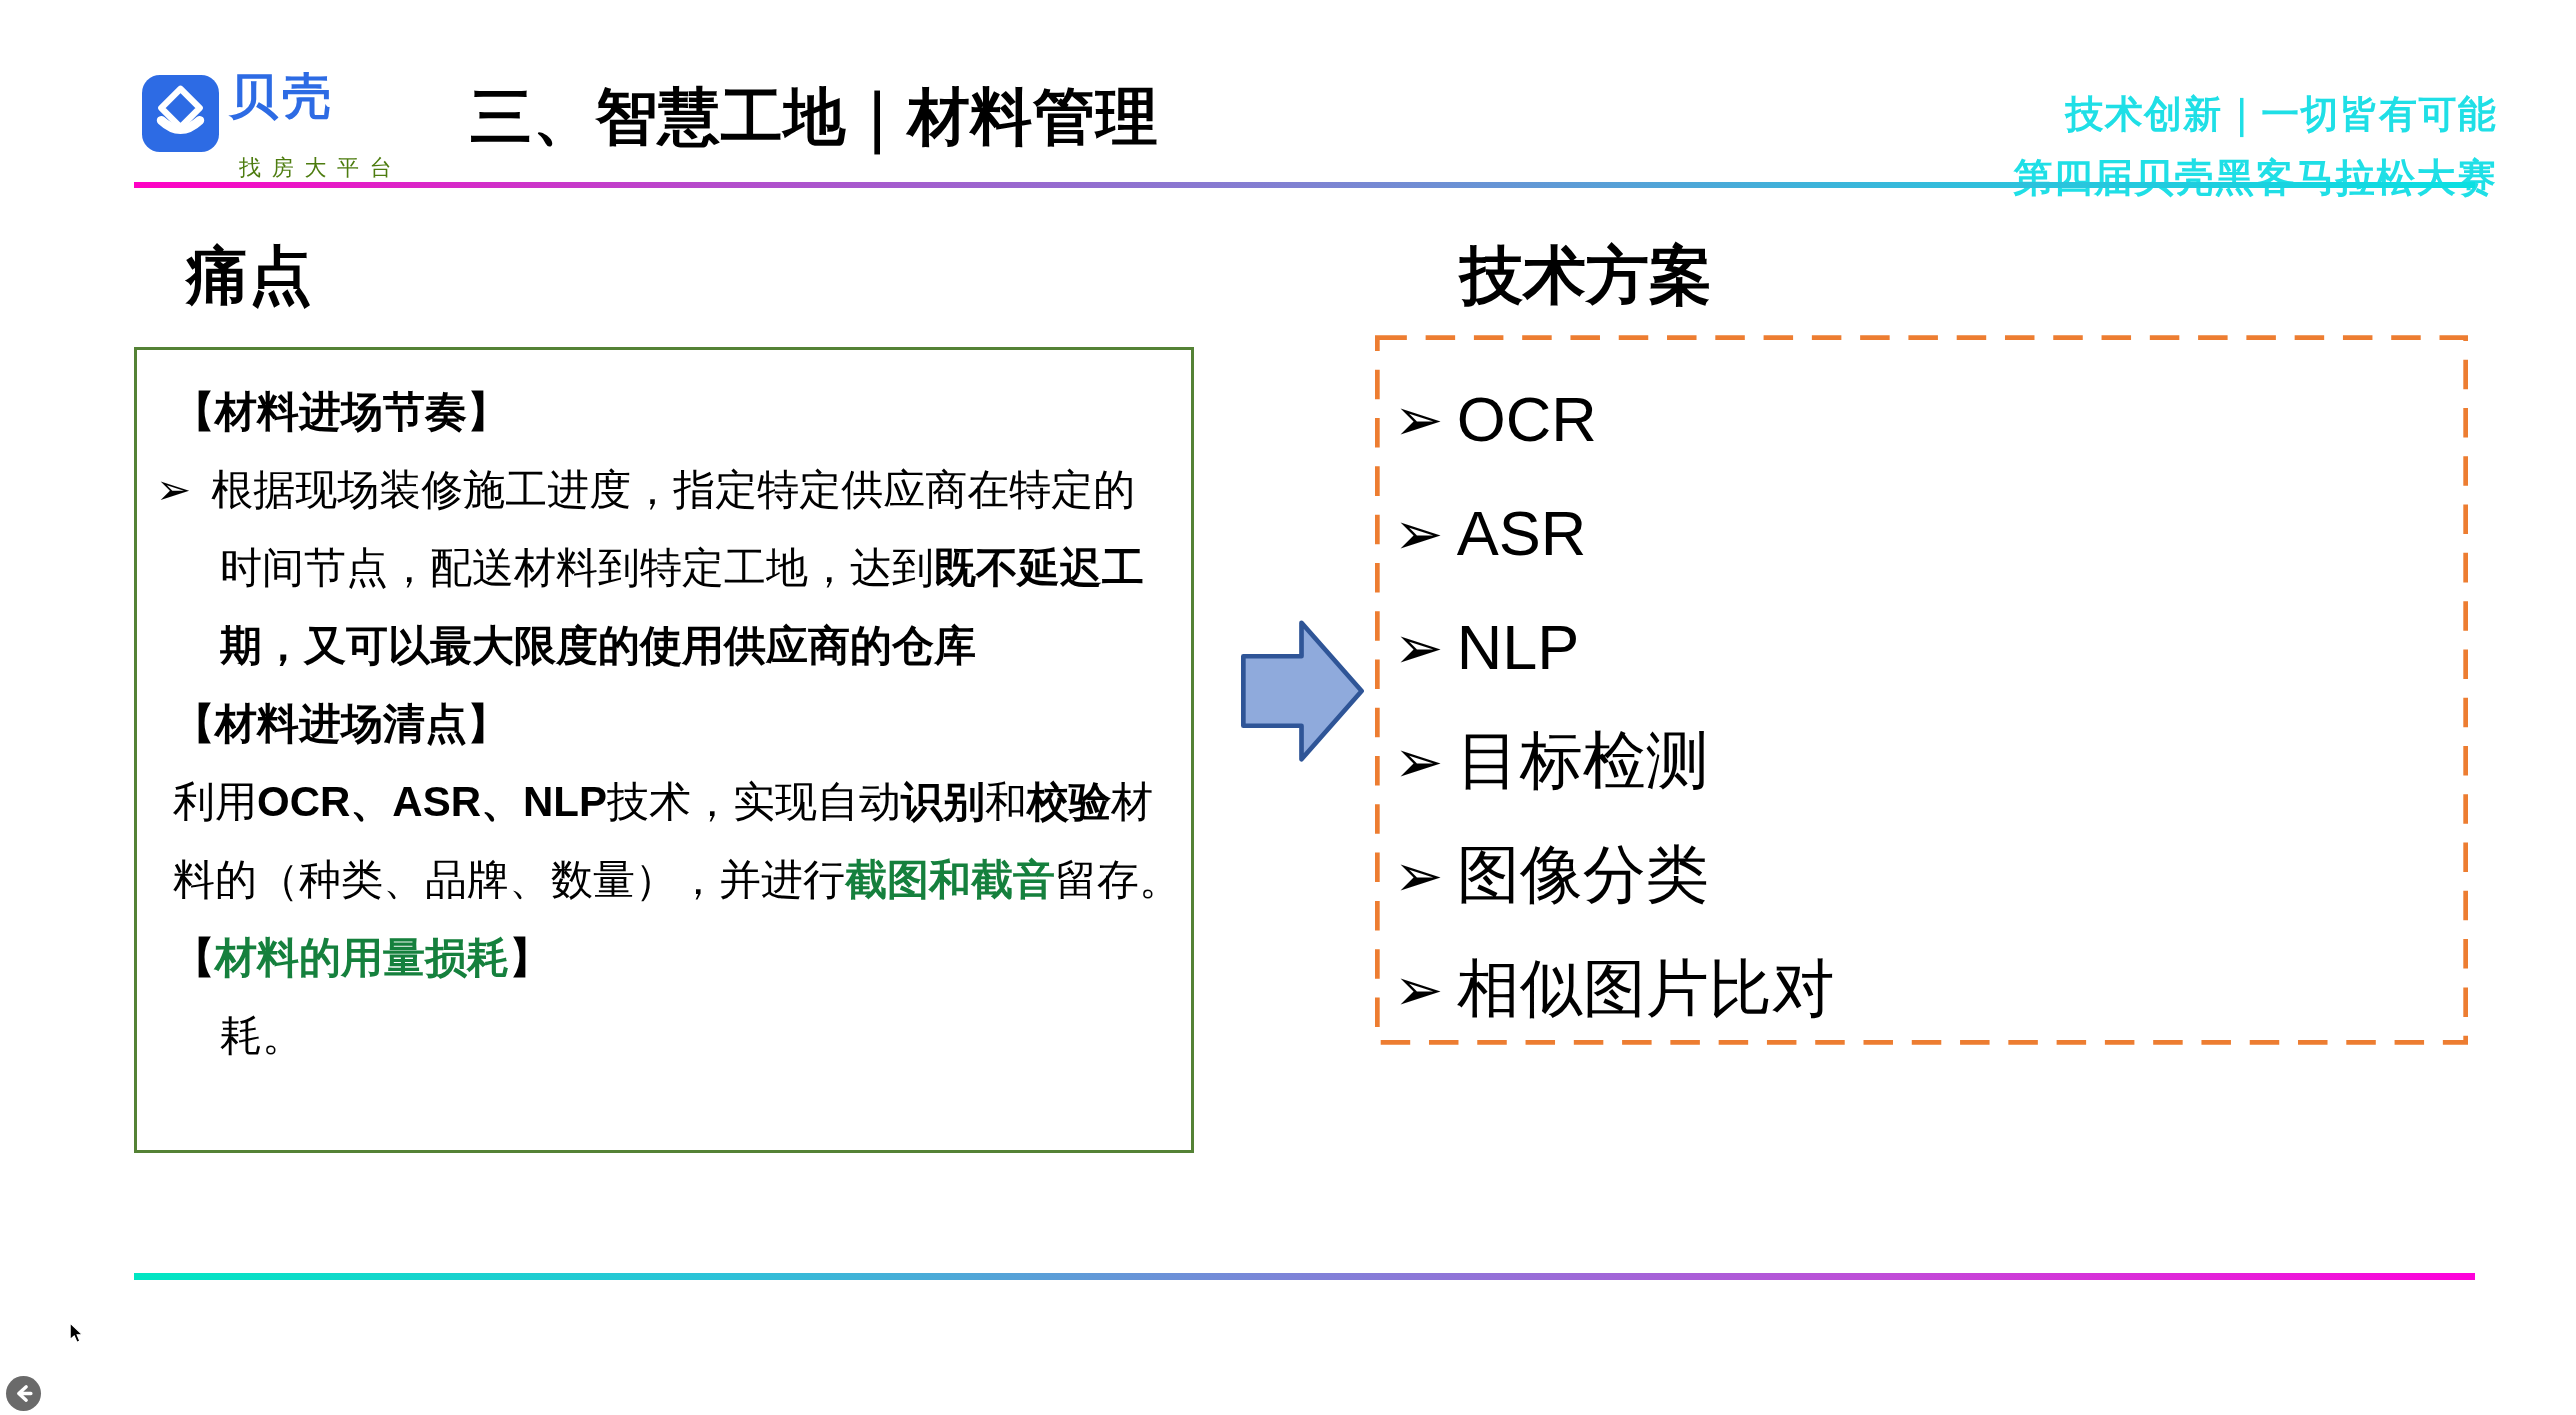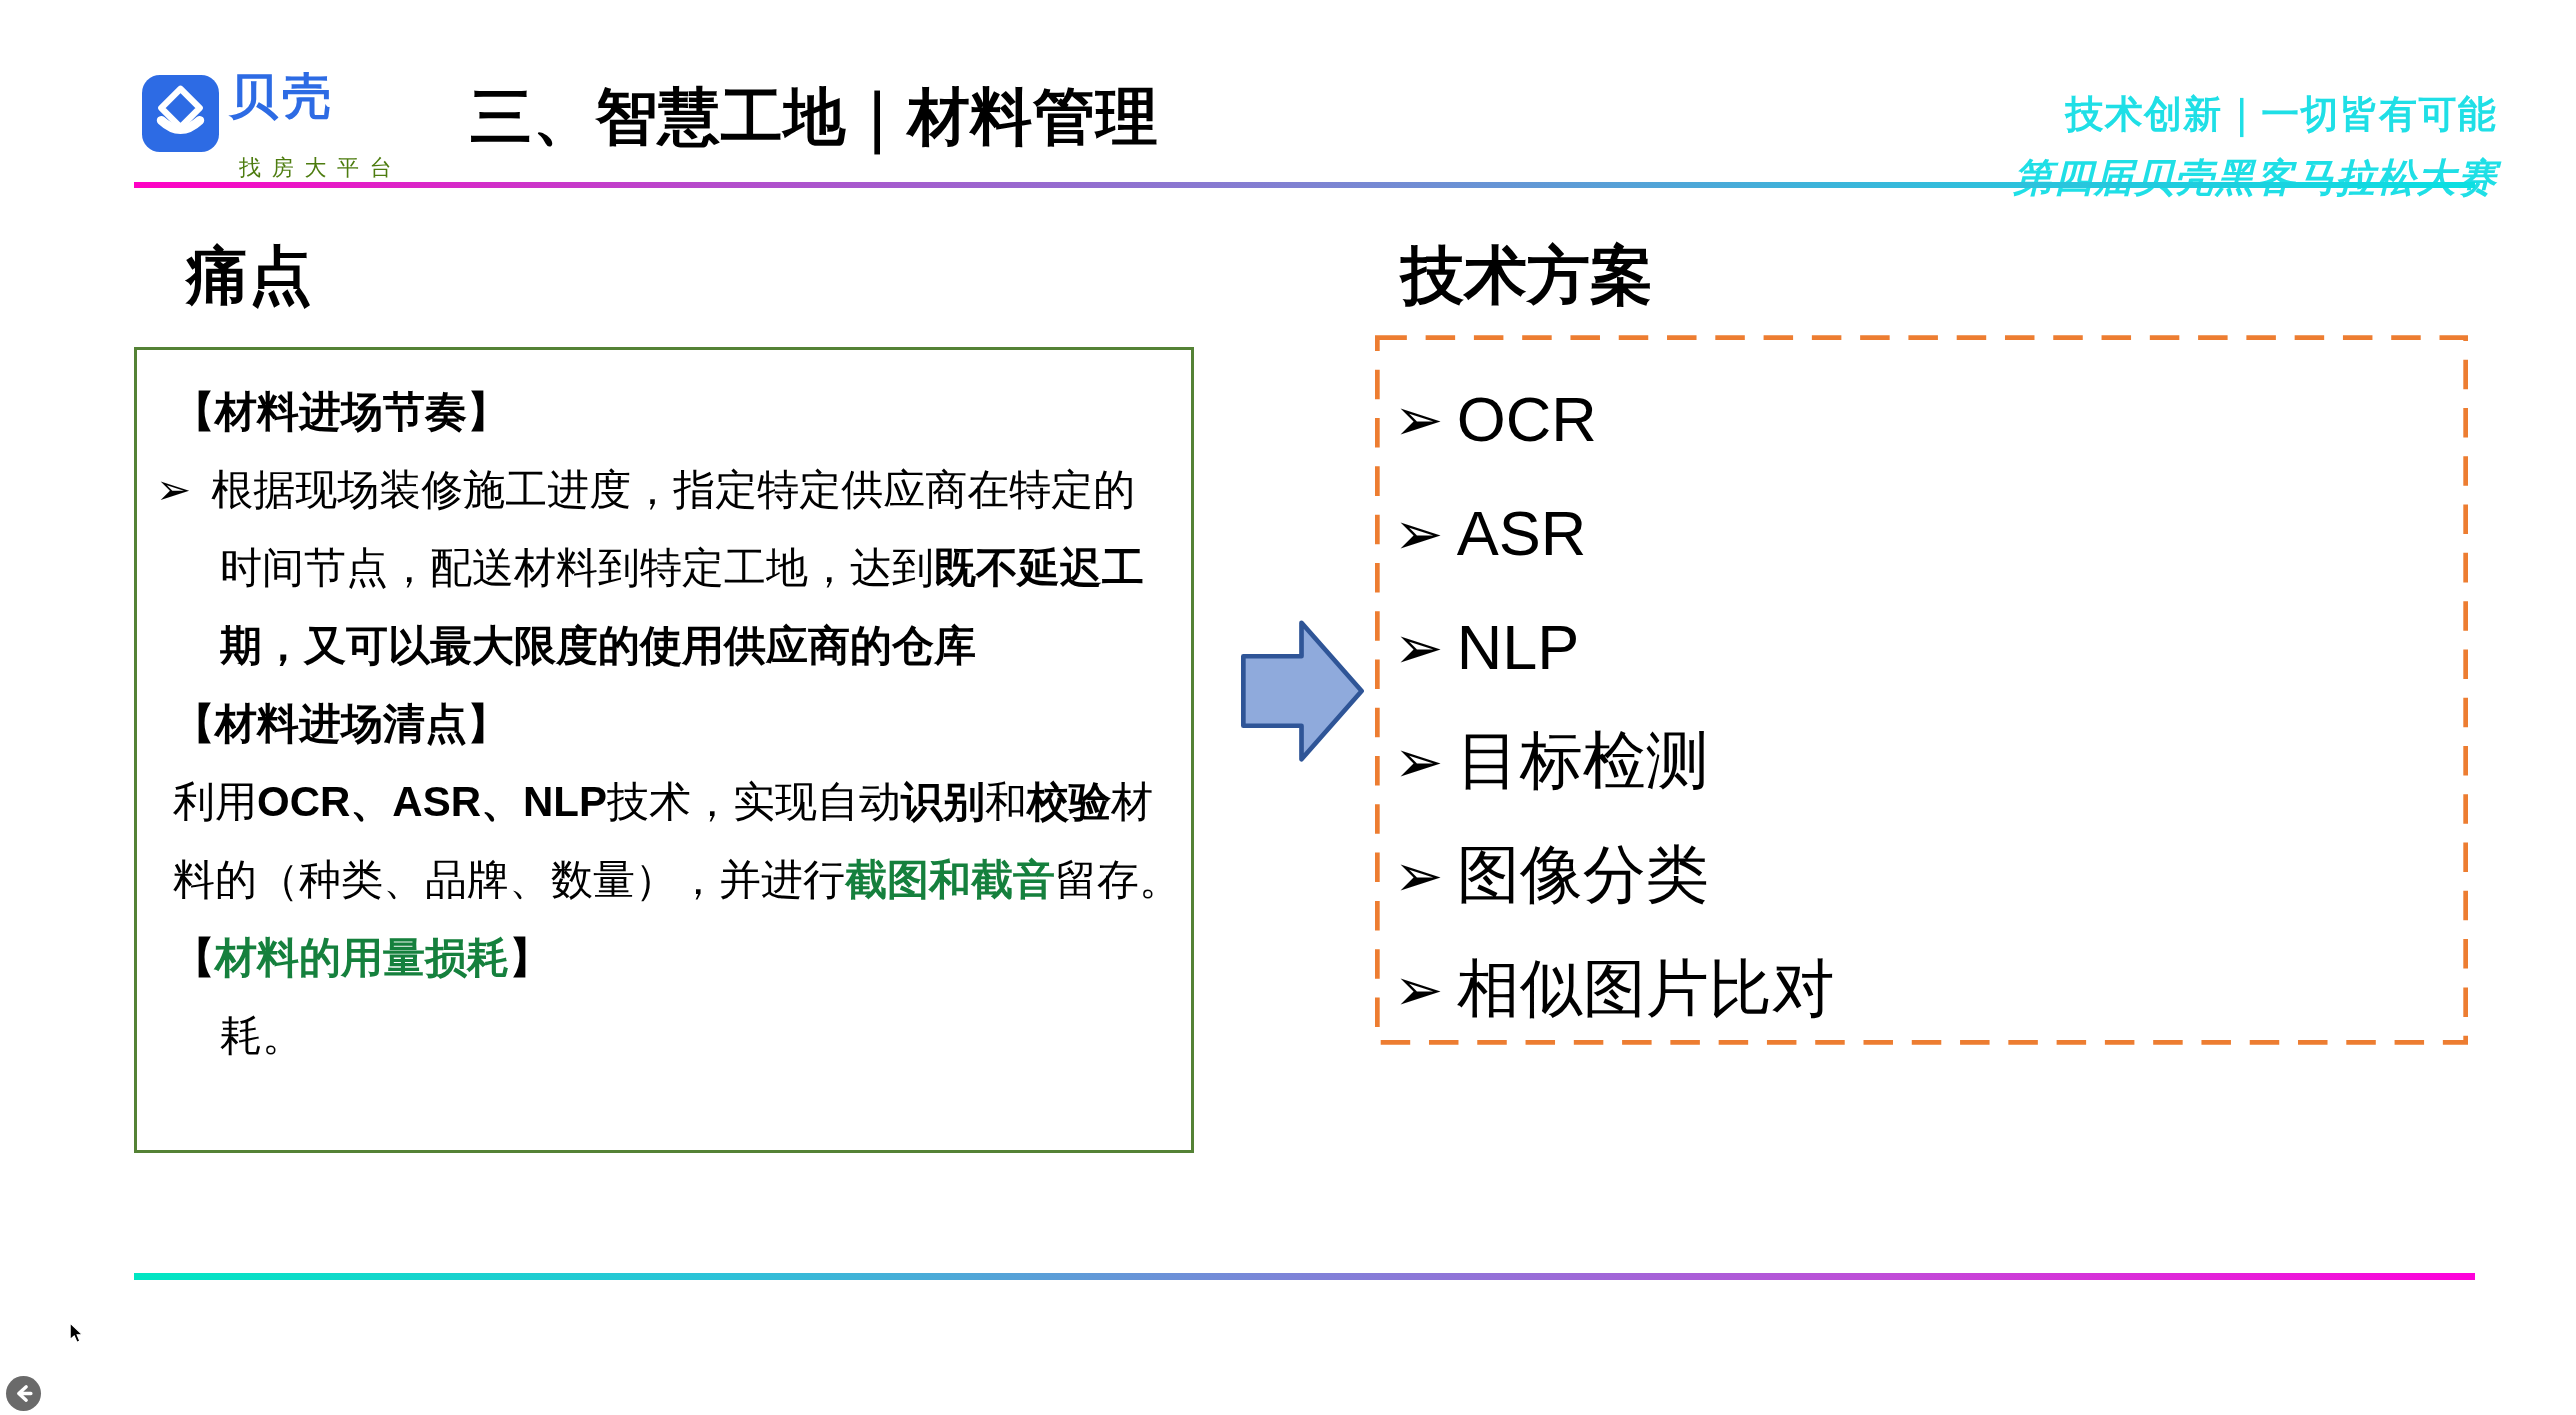--- a/index.html
+++ b/index.html
@@ -7,40 +7,40 @@
        font-family:"Liberation Sans","DejaVu Sans",sans-serif;color:#000;}
   .abs{position:absolute;}
 
   
   #logo-icon{left:142px;top:75px;width:77px;height:77px;}
   #brand-name{left:229px;top:64px;font-size:49px;font-weight:bold;color:#2D6BE4;letter-spacing:4px;font-family:Liberation Mono, monospace;}
   #brand-tagline{left:239px;top:153px;font-size:22px;font-weight:normal;color:#4d7c0f;letter-spacing:10.7px;}
   #slide-title{left:470px;top:75px;font-size:62px;font-weight:bold;letter-spacing:0.7px;text-align:center;}
   #slogans{right:79px;top:89px;text-align:right;}
   #slogan-primary{font-size:38px;font-weight:bold;color:#1FDFE6;letter-spacing:1.3px;}
-  #slogan-secondary{font-size:39px;font-weight:bold;font-style:italic;color:#1FDFE6;margin-top:10.7px;letter-spacing:1.3px;}
+  #slogan-secondary{font-size:39px;font-weight:bold;color:#1FDFE6;margin-top:10.7px;letter-spacing:1.3px;}
   #header-divider{left:134px;top:182px;width:2341px;height:6px;
      background:linear-gradient(90deg,#ff00c4 0%,#b44ccc 25%,#7f82d2 50%,#3cb4da 72%,#0ae0e2 100%);}
 
   
   #pain-heading{left:186px;top:233px;font-size:63px;font-weight:bold;}
   #pain-box{left:134px;top:347px;width:1060px;height:806px;border:3.4px solid #548235;
             box-sizing:border-box;padding:23px 28px 0 19px;}
   .pain-line{font-size:42px;line-height:78px;white-space:nowrap;}
   .pain-line.flush{padding-left:17px;}
   .pain-line.hang{padding-left:64px;}
   .pain-line .bullet{margin-right:20px;}
   .pain-line .b{font-weight:bold;}
   .pain-line .r{color:#15803d;}
 
   
   #flow-arrow{left:1238px;top:617px;}
 
   
-  #tech-heading{left:1401px;top:233px;font-size:63px;font-weight:bold;}
+  #tech-heading{left:1460px;top:233px;font-size:63px;font-weight:bold;}
   #tech-box{left:1375px;top:335px;width:1093px;height:710px;box-sizing:border-box;padding-top:27px;}
   #tech-border{position:absolute;left:0;top:0;}
   .tech-item{position:relative;height:114px;display:flex;align-items:center;
              padding-left:19px;font-size:63px;white-space:nowrap;}
   .tech-item .bullet{margin-right:13.4px;font-size:59px;}
 
   
   #footer-divider{left:134px;top:1273px;width:2341px;height:6.7px;
      background:linear-gradient(90deg,#00e6c2 0%,#2cc2d8 25%,#7f82d8 50%,#c04cd8 75%,#ff00da 100%);}
 

